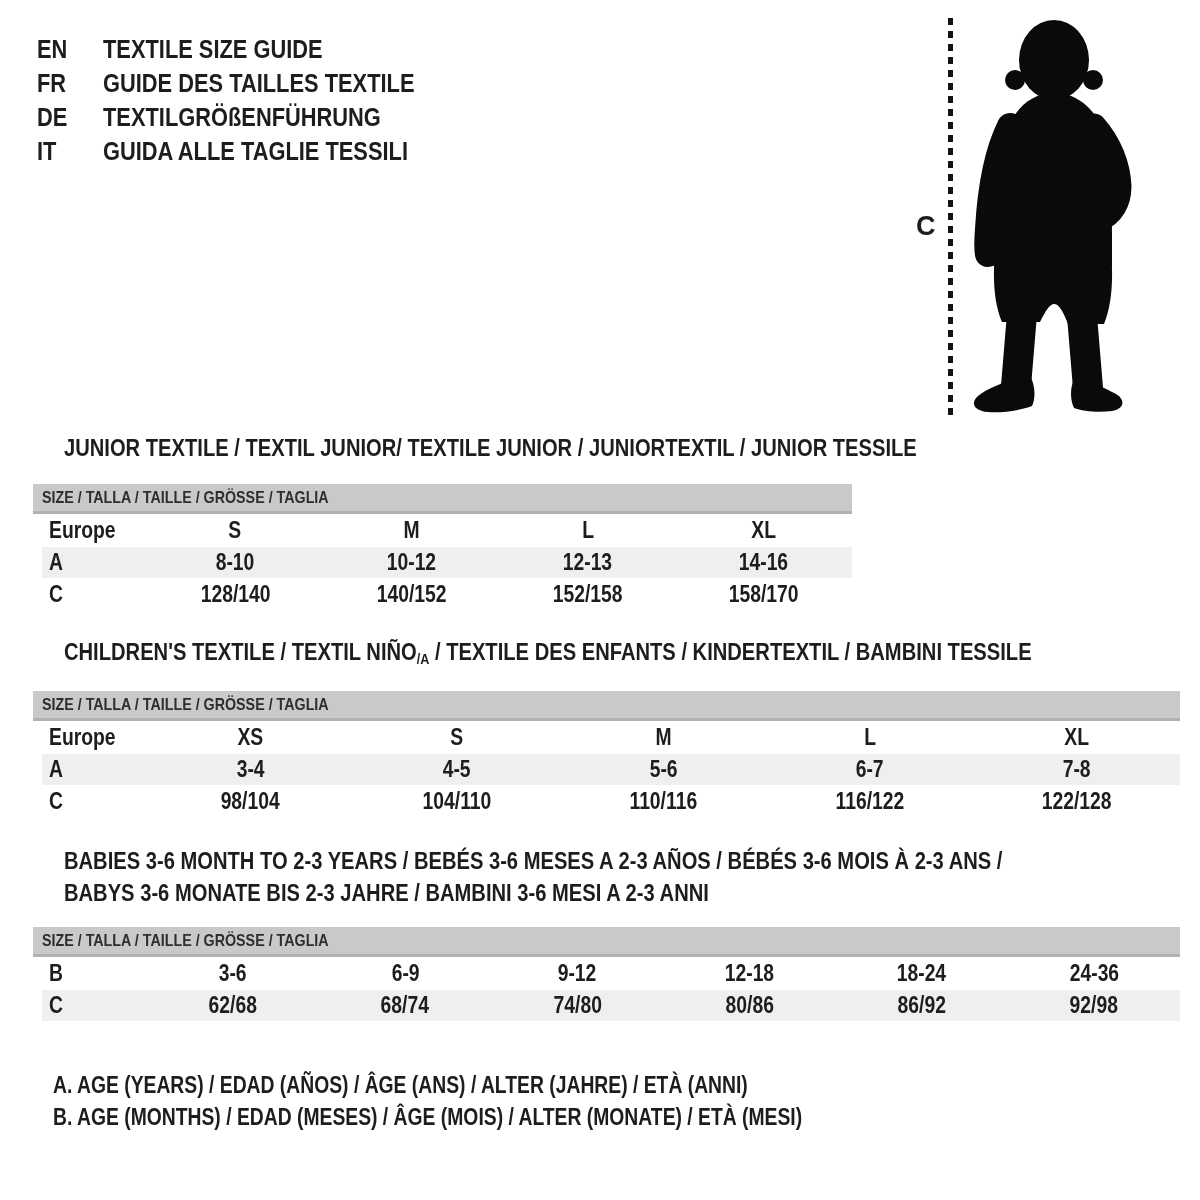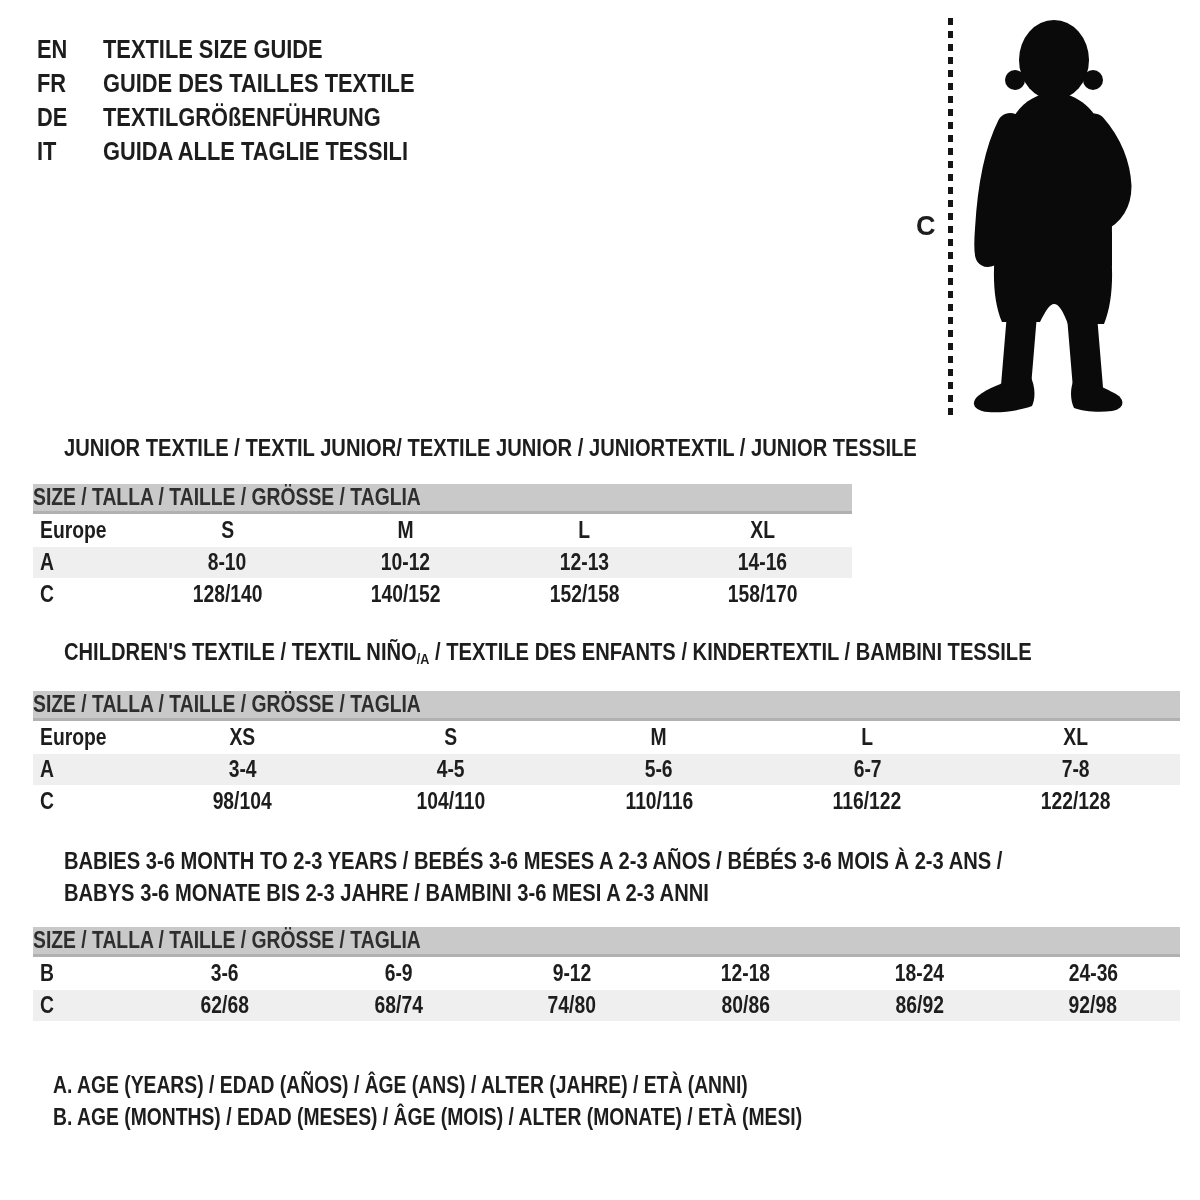--- a/index.html
+++ b/index.html
@@ -21,22 +21,22 @@
   .title-junior{top:434px;}
   .title-children{top:638px;}
   .title-babies{top:845px;line-height:32px;}
   .t-sub{font-size:15px;vertical-align:-4px;}
 
   .tbl{position:absolute;left:33px;}
   .tbl-junior{top:484px;width:819px;}
   .tbl-children{top:691px;width:1147px;}
   .tbl-babies{top:927px;width:1147px;}
   .size-bar{height:30px;background:#c9c9c9;border-bottom:3px solid #b1b1b1;box-sizing:border-box;
-            display:flex;align-items:center;font-size:23px;color:#2e2e2e;}
-  .trow{display:flex;align-items:center;height:33px;font-size:23px;}
+            display:flex;align-items:center;padding-left:9px;font-size:17px;color:#2e2e2e;}
+  .trow{display:flex;align-items:center;height:33px;font-size:23px;margin-left:9px;}
   .trow.shaded{background:#efefef;height:31px;}
   .lbl{width:105px;flex:none;padding-left:7px;box-sizing:border-box;}
   .val{flex:1;text-align:center;}
 
   .legend{position:absolute;left:53px;top:1069px;}
   .legend-line{height:32px;display:flex;align-items:center;font-size:23px;}
 </style>
 </head>
 <body>
 

